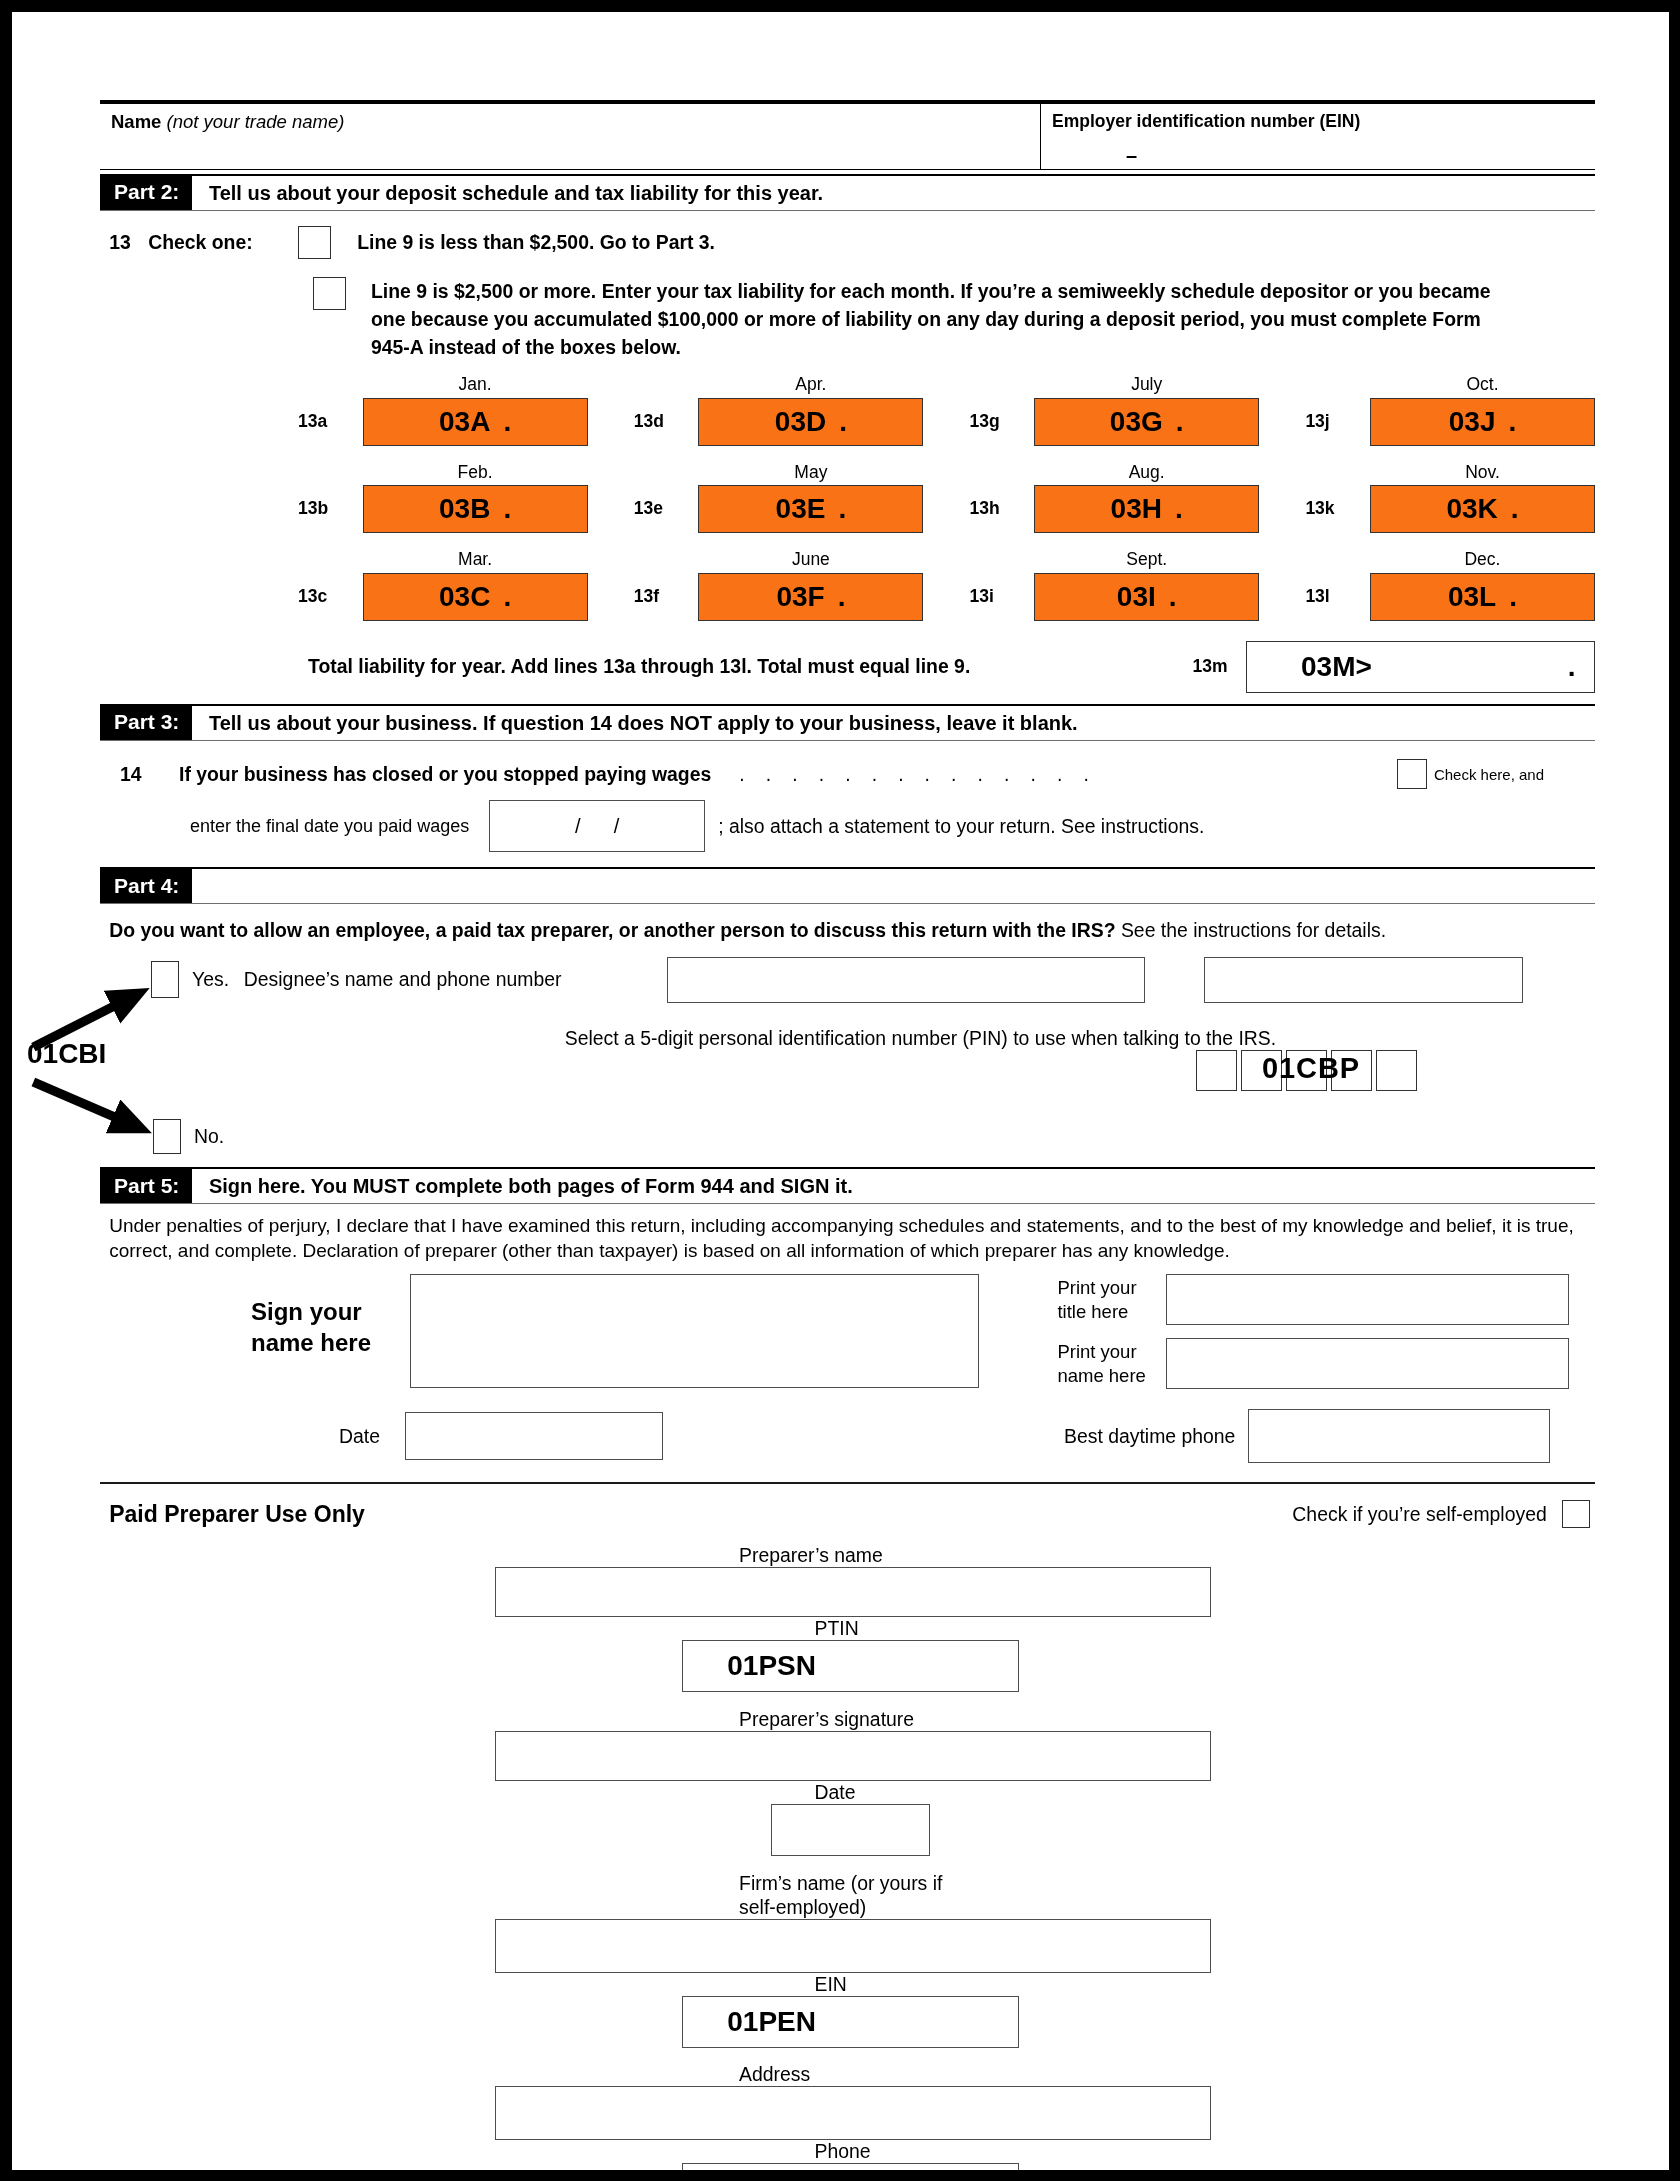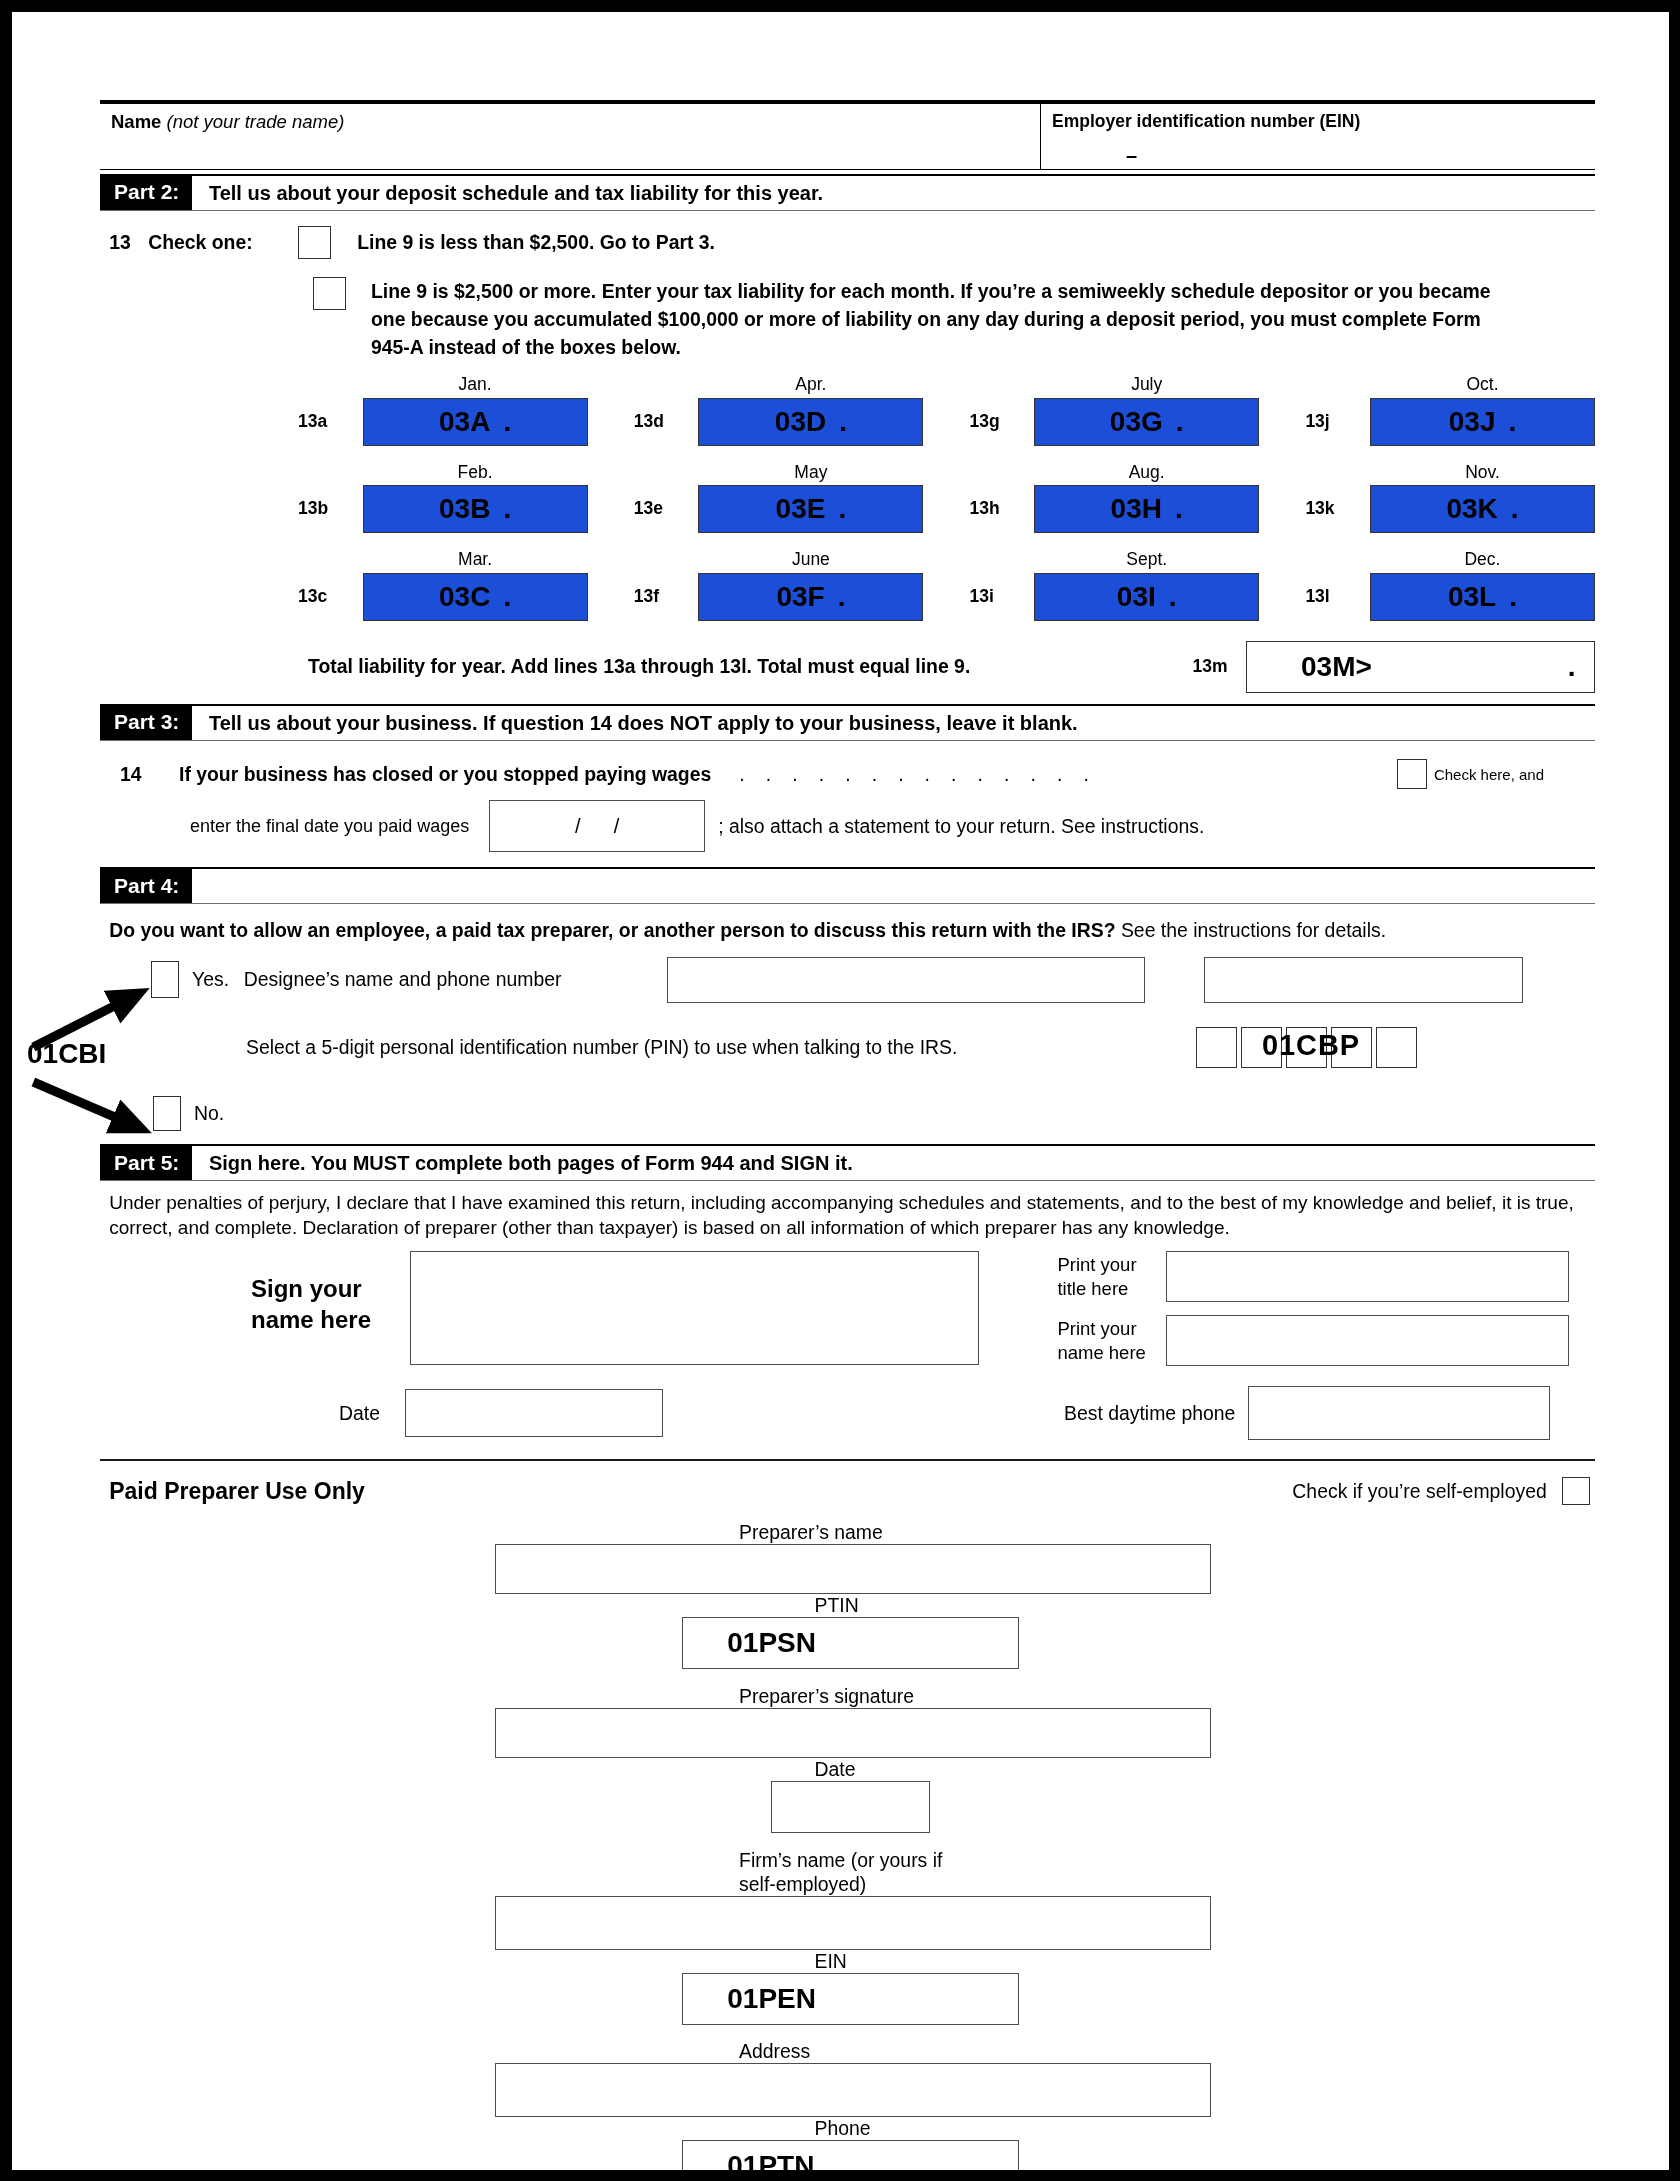--- a/index.html
+++ b/index.html
@@ -36,21 +36,21 @@
   .row13b .cb-sm { margin-left:213px; }
   .opt2 { font-weight:bold; font-size:19.4px; line-height:28px; margin:0 0 0 25px; width:1154px; }
 
   
   .months { display:flex; flex-direction:column; gap:15.7px; margin-top:13px; }
   .m-row { display:flex; margin-left:198px; justify-content:space-between; }
   .m-group { display:flex; align-items:flex-end; }
   .m-code { width:48px; text-align:left; font-weight:bold; font-size:17.5px; margin:0 16.6px 14px 0; }
   .m-col { width:225px; }
   .m-month { text-align:center; font-size:17.5px; margin-bottom:2.8px; }
-  .m-box { height:48px; border:1.8px solid #333; background:#1d4ed8; display:flex; align-items:center; justify-content:center; }
+  .m-box { height:48px; border:1.8px solid #333; background:#f97316; display:flex; align-items:center; justify-content:center; }
   .m-val { font-weight:bold; font-size:28px; }
   .m-dot { font-weight:bold; font-size:28px; margin-left:13px; }
 
   .total-row { display:flex; align-items:center; margin-top:20px; }
   .total-text { margin-left:208px; font-weight:bold; font-size:19.4px; }
   .total-code { margin-left:auto; font-weight:bold; font-size:17.5px; margin-right:18.5px; }
   .total-box { width:349px; height:52px; border:1.8px solid #333; display:flex; align-items:center; }
   .total-val { font-weight:bold; font-size:28px; margin-left:54px; }
   .total-dot { font-weight:bold; font-size:28px; margin-left:auto; margin-right:18.5px; }
 
@@ -75,21 +75,21 @@
   .p4q { margin:14.8px 0 0 9.2px; font-size:19.4px; }
   .p4q b { font-size:19.4px; }
   .p4rows { position:relative; }
   .yesrow { display:flex; align-items:center; margin-top:14.8px; }
   .cb-yn { width:28px; height:37px; }
   .yesrow .cb-yn { margin-left:51px; }
   .yn-label { font-size:19.4px; margin-left:13px; }
   .designee-label { font-size:19.4px; margin-left:14.8px; }
   .dbox1 { width:478px; height:46px; border:1.8px solid #4d4d4d; margin-left:106px; }
   .dbox2 { width:319px; height:46px; border:1.8px solid #4d4d4d; margin-left:59px; }
-  .pinrow { display:flex; align-items:center; margin-top:24px; }
+  .pinrow { display:flex; align-items:center; margin-top:24px;flex-direction:column; }
   .pin-text { font-size:19.4px; margin-left:146px; }
   .pin-boxes { display:flex; gap:4px; margin-left:auto; margin-right:178px; position:relative; }
   .pin-box { width:41px; height:41px; border:1.8px solid #333; background:#fff; }
   .pin-overlay { position:absolute; left:66px; top:1.8px; font-weight:bold; font-size:29px; letter-spacing:0.9px; }
   .norow { display:flex; align-items:center; margin-top:28px; }
   .norow .cb-yn { margin-left:53px; height:35px; }
   .cbi-label { position:absolute; left:-73px; top:81px; font-weight:bold; font-size:28px; }
   .cbi-arrows { position:absolute; left:-74px; top:7.4px; }
 
   .bar-p5 { margin-top:13px; }

